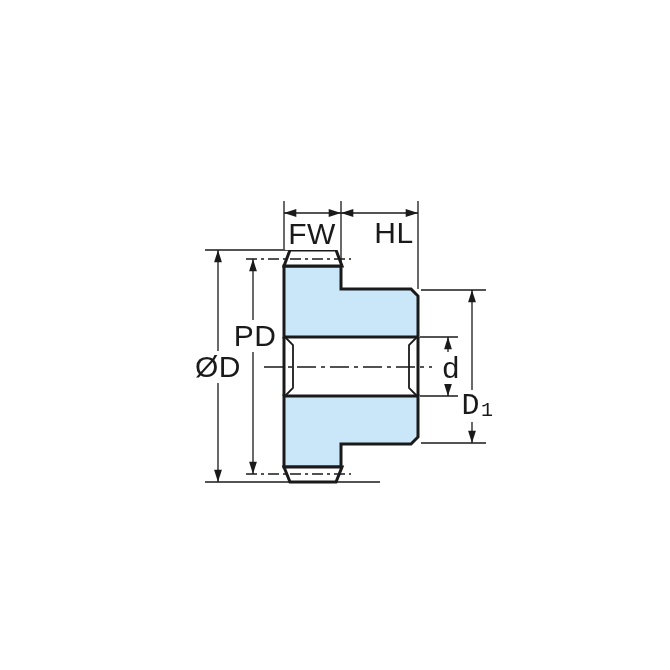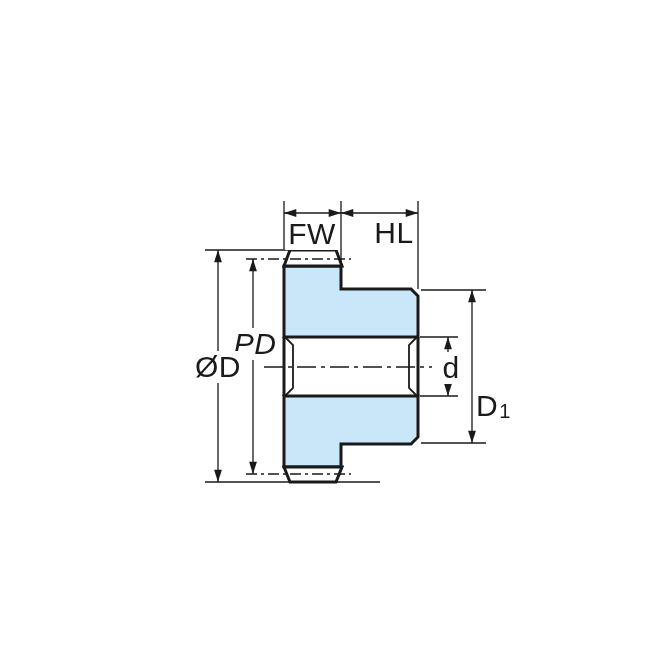--- a/index.html
+++ b/index.html
@@ -113,23 +113,23 @@
     <line class="thin" x1="218" y1="250" x2="218" y2="482" marker-start="url(#arr)" marker-end="url(#arr)"></line>
     <line class="thin" x1="253" y1="259" x2="253" y2="474" marker-start="url(#arr)" marker-end="url(#arr)"></line>
     <line class="thin" x1="448" y1="337" x2="448" y2="396" marker-start="url(#arr)" marker-end="url(#arr)"></line>
     <line class="thin" x1="472" y1="290" x2="472" y2="443" marker-start="url(#arr)" marker-end="url(#arr)"></line>
   </svg>
 
   <div class="dim-label" style="left:312px; top:234px;">FW</div>
 
   <div class="dim-label" style="left:378px; top:233px;margin-left:16px;">HL</div>
 
-  <div class="dim-label" style="left:255px; top:344px;font-style:italic;">PD</div>
+  <div class="dim-label" style="left:255px; top:336px;">PD</div>
 
   <div class="dim-label" style="left:218px; top:367px;">ØD</div>
 
   <div class="dim-label" style="left:451px; top:368px;">d</div>
 
-  <div class="dim-label" style="left:493px; top:406px;">
+  <div class="dim-label" style="left:477px; top:406px;font-family:Liberation Mono, monospace;">
     <span>D</span><sub class="sub1">1</sub>
   </div>
 
 </div>
 
 </body></html>

